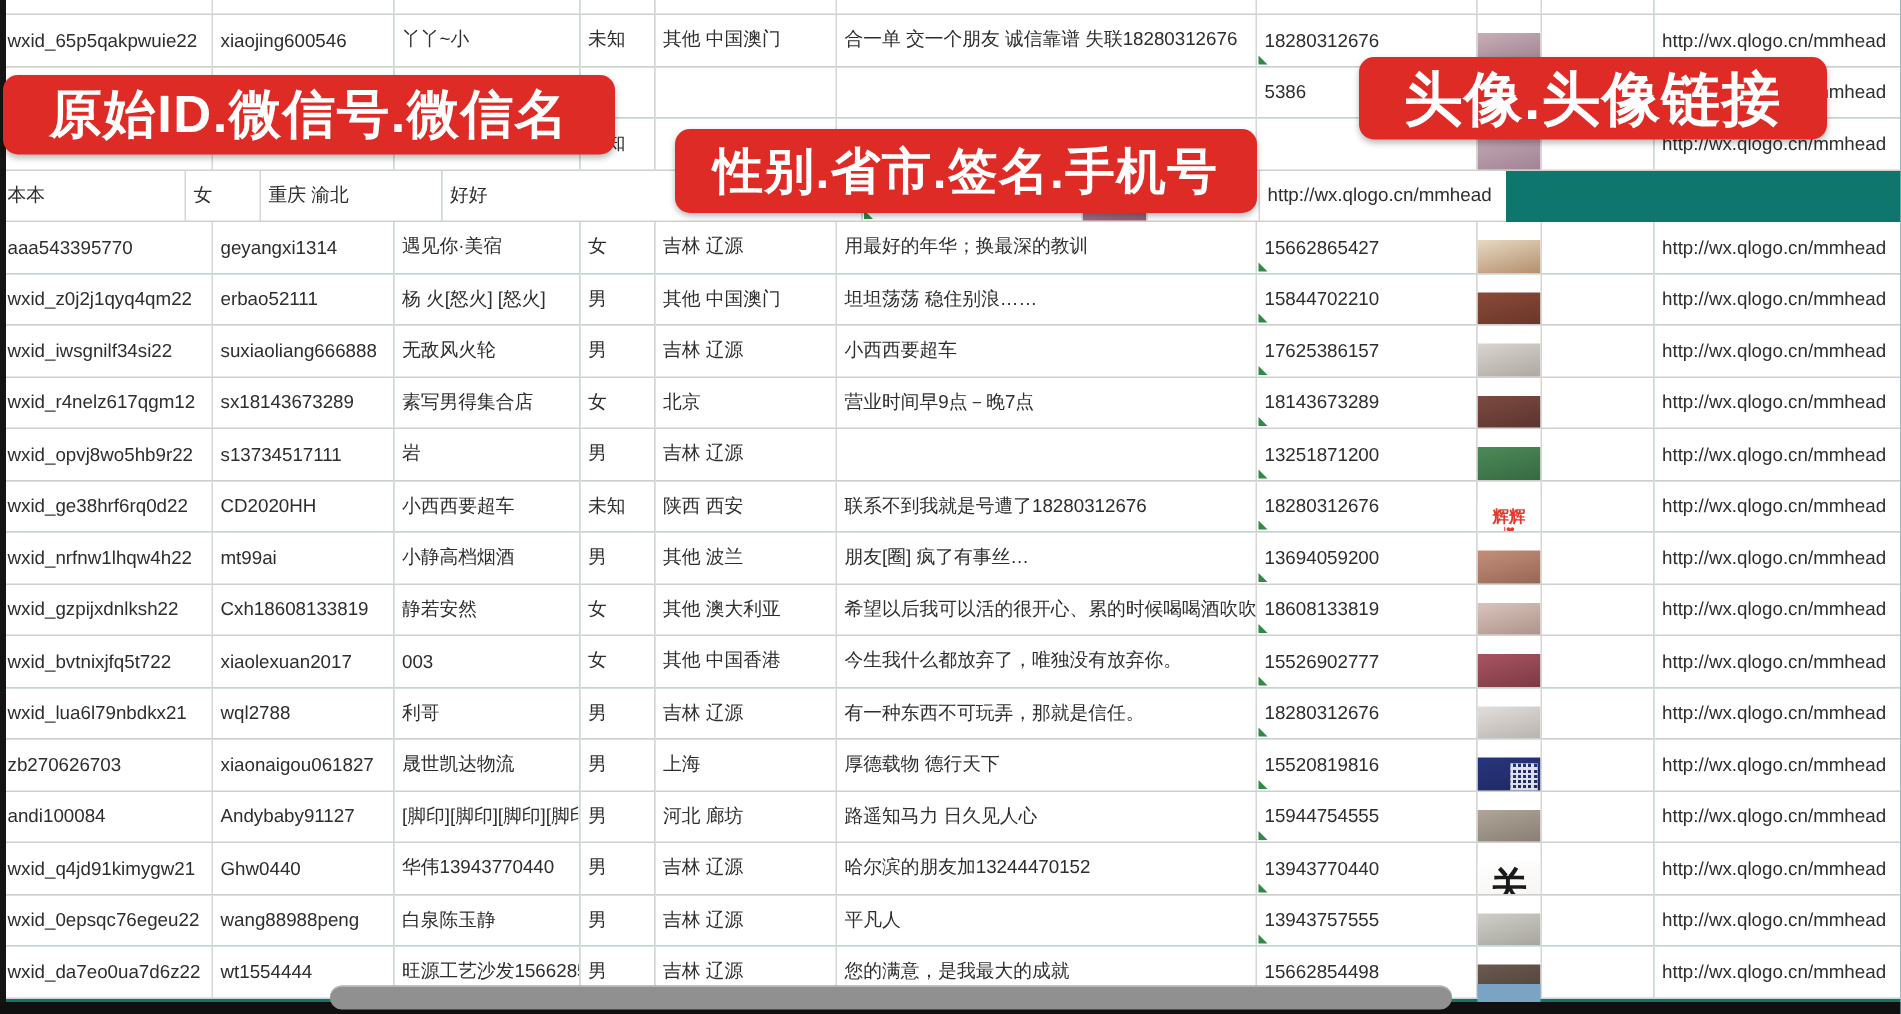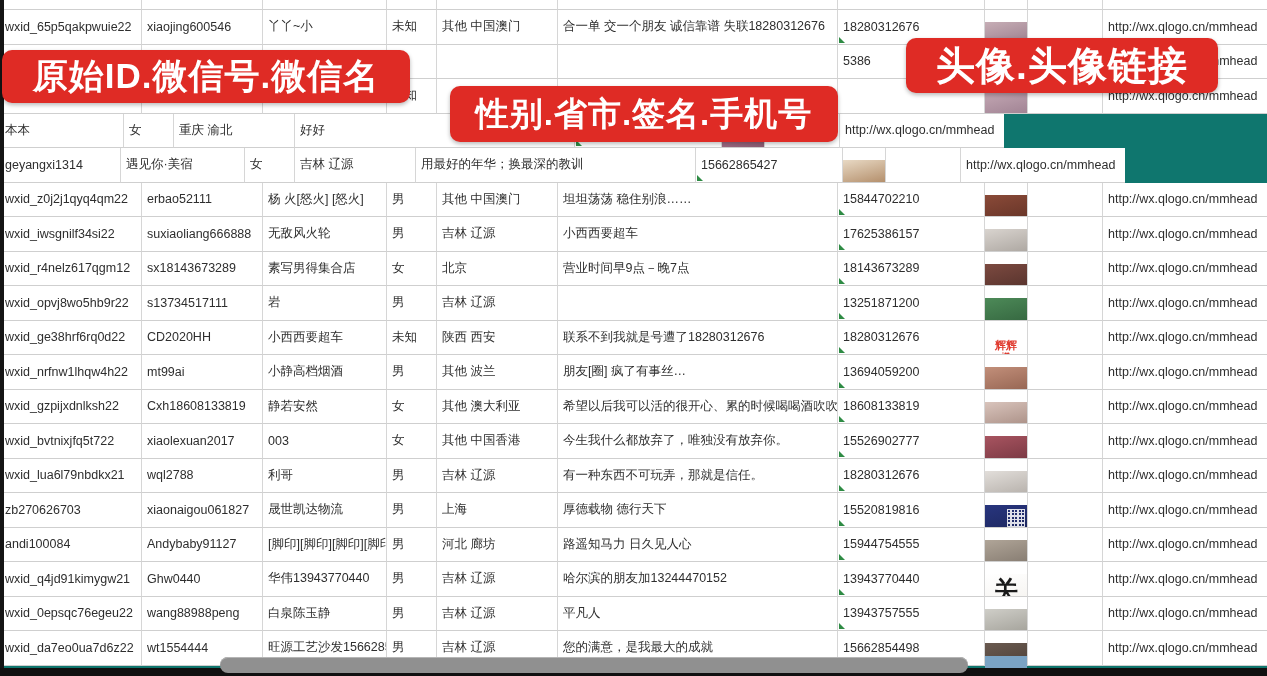--- a/index.html
+++ b/index.html
@@ -151,20 +151,21 @@
         <div class="avatar" style="background: linear-gradient(165deg, rgb(184, 127, 152), rgb(125, 79, 102));">
           <span class="av-text"></span>
           <span class="av-sub"></span>
         </div>
       </div>
       <div class="cell c-spare"></div>
       <div class="cell c-url">http://wx.qlogo.cn/mmhead</div>
     </div>
 
     <div class="row">
+      <div class="cell c-id">aaa543395770</div>
       <div class="cell c-wx">geyangxi1314</div>
       <div class="cell c-name">遇见你·美宿</div>
       <div class="cell c-gender">女</div>
       <div class="cell c-region">吉林 辽源</div>
       <div class="cell c-sig">用最好的年华；换最深的教训</div>
       <div class="cell c-phone">
         <span class="ph">15662865427</span>
         <span class="tri"></span>
       </div>
       <div class="cell c-avatar">

